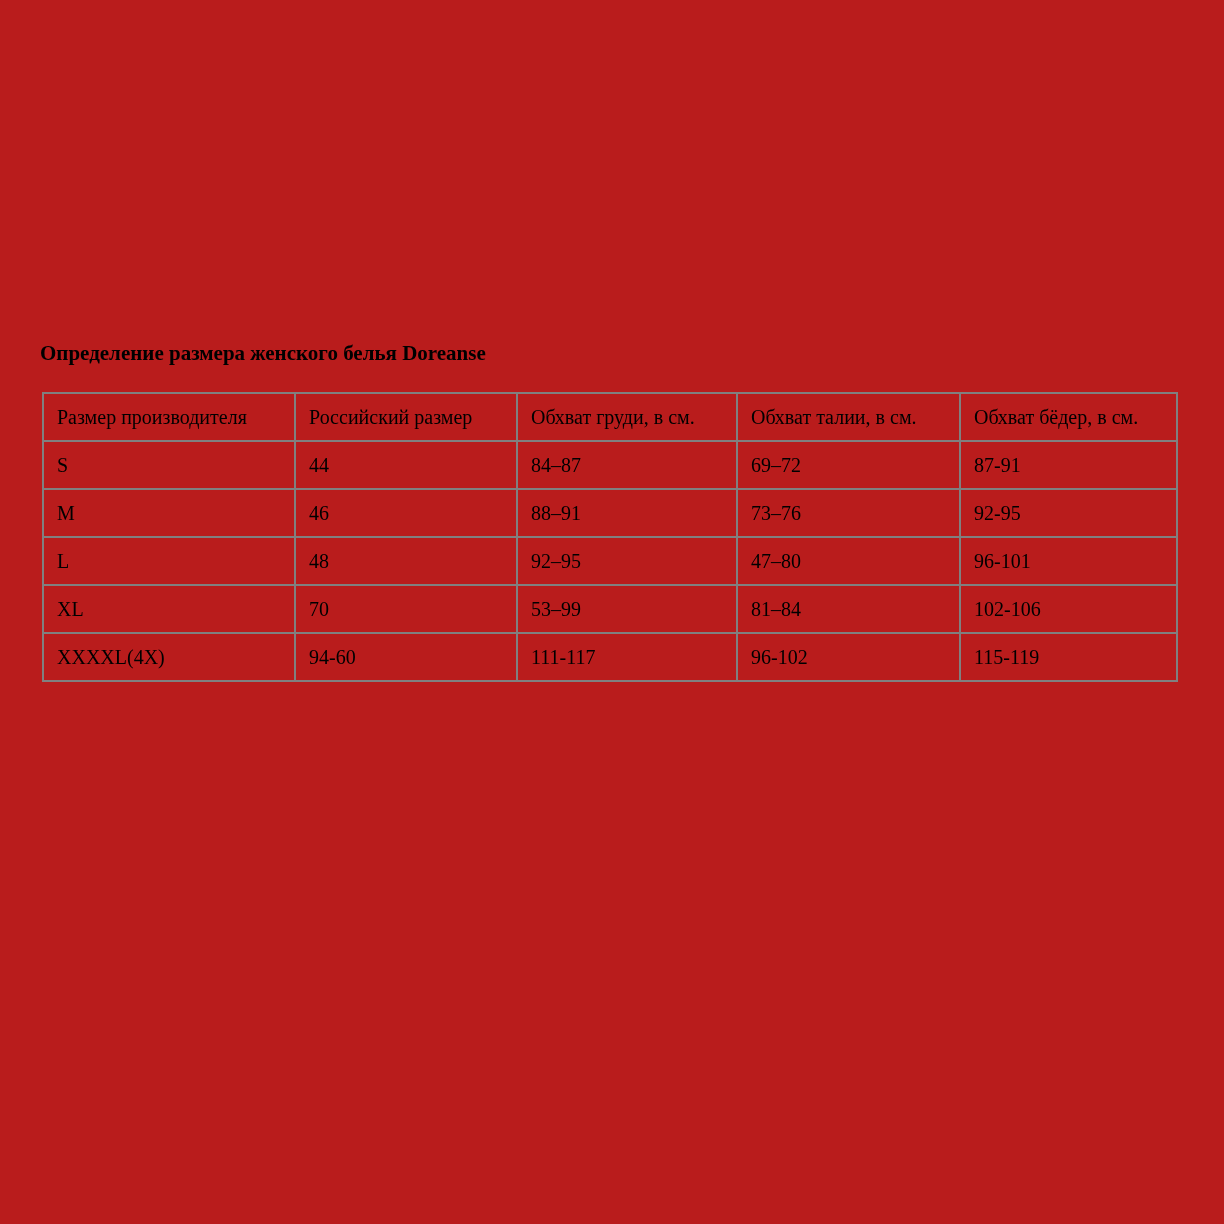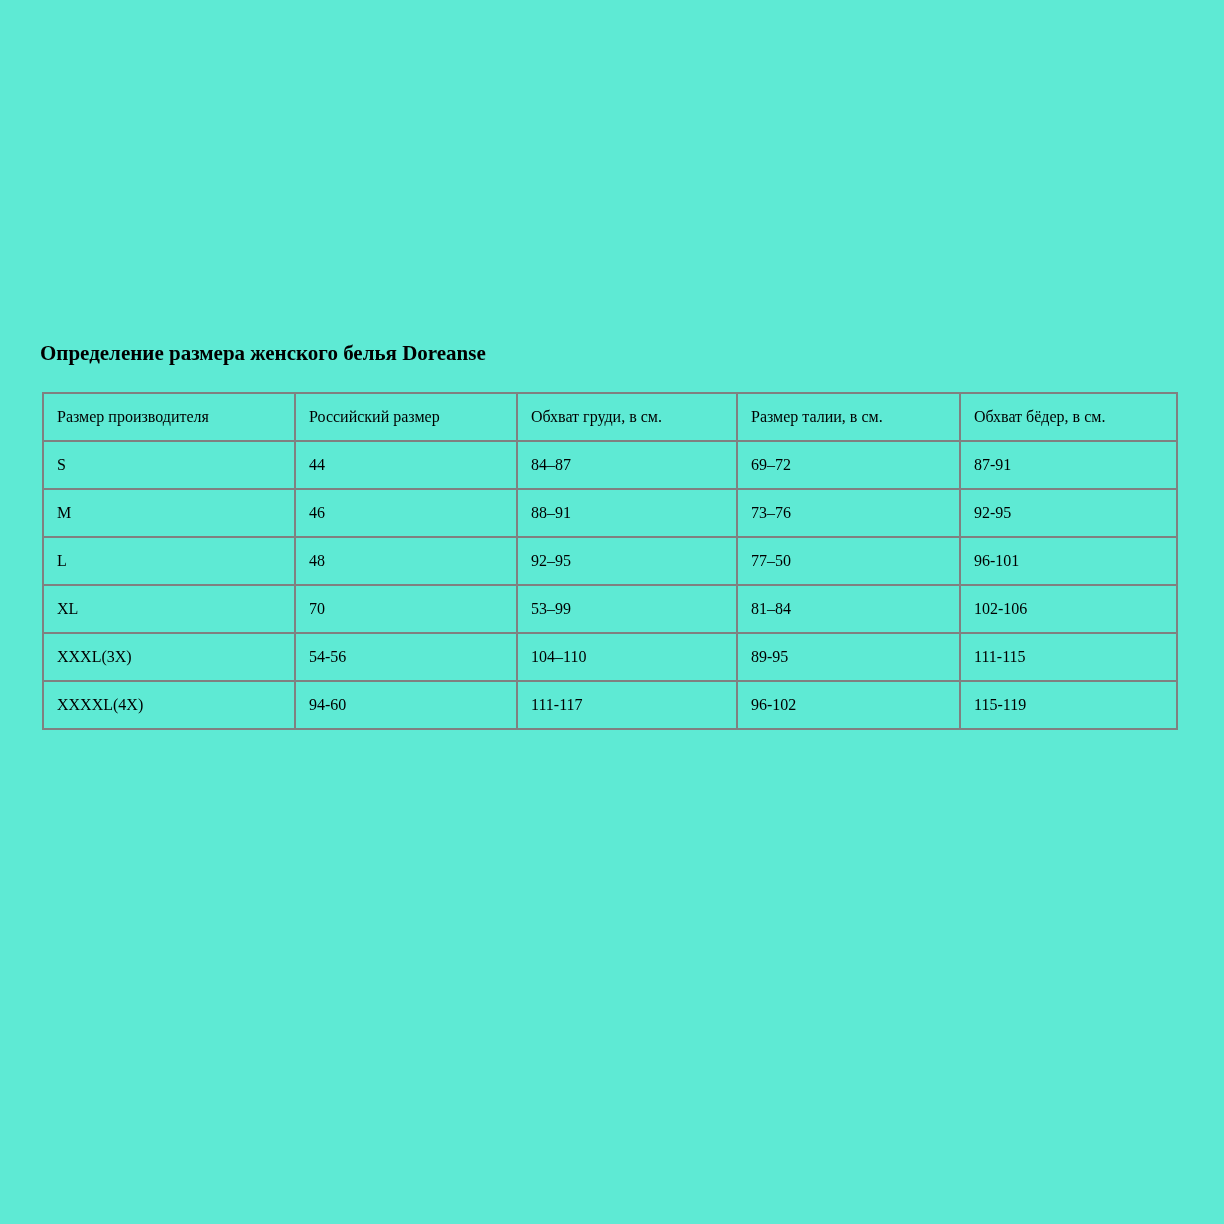--- a/index.html
+++ b/index.html
@@ -3,21 +3,21 @@
 <meta charset="utf-8">
 <style>
   html, body {
     margin: 0;
     padding: 0;
     background: #ffffff;
   }
   .page {
     width: 1224px;
     height: 1224px;
-    background: #5eead4;
+    background: #b91c1c;
     box-sizing: border-box;
     padding: 341px 33px 0 40px;
     font-family: "Liberation Serif", "DejaVu Serif", serif;
     color: #000000;
     overflow: hidden;
   }
   h1.doc-title {
     font-size: 21px;
     font-weight: bold;
     margin: 0 0 27px 0;
@@ -28,21 +28,21 @@
     border-collapse: collapse;
     table-layout: fixed;
     width: 1134px;
     margin-left: 2px;
   }
   table.size-table th,
   table.size-table td {
     border: 2px solid #808080;
     height: 46px;
     padding: 0 6px 0 13px;
-    font-size: 16px;
+    font-size: 20px;
     font-weight: normal;
     text-align: left;
     vertical-align: middle;
     color: #000000;
     white-space: nowrap;
     overflow: hidden;
   }
   col.c1 { width: 252px; }
   col.c2 { width: 222px; }
   col.c3 { width: 220px; }
@@ -62,21 +62,21 @@
         <col class="c2">
         <col class="c3">
         <col class="c4">
         <col class="c5">
     </colgroup>
     <thead>
       <tr>
         <th>Размер производителя</th>
         <th>Российский размер</th>
         <th>Обхват груди, в см.</th>
-        <th>Размер талии, в см.</th>
+        <th>Обхват талии, в см.</th>
         <th>Обхват бёдер, в см.</th>
       </tr>
     </thead>
     <tbody>
 
     <tr>
         <td>S</td>
         <td>44</td>
         <td>84–87</td>
         <td>69–72</td>
@@ -86,36 +86,29 @@
         <td>M</td>
         <td>46</td>
         <td>88–91</td>
         <td>73–76</td>
         <td>92-95</td>
       </tr>
         <tr>
         <td>L</td>
         <td>48</td>
         <td>92–95</td>
-        <td>77–50</td>
+        <td>47–80</td>
         <td>96-101</td>
       </tr>
         <tr>
         <td>XL</td>
         <td>70</td>
         <td>53–99</td>
         <td>81–84</td>
         <td>102-106</td>
-      </tr>
-        <tr>
-        <td>XXXL(3X)</td>
-        <td>54-56</td>
-        <td>104–110</td>
-        <td>89-95</td>
-        <td>111-115</td>
       </tr>
         <tr>
         <td>XXXXL(4X)</td>
         <td>94-60</td>
         <td>111-117</td>
         <td>96-102</td>
         <td>115-119</td>
       </tr>
       </tbody>
   </table>

